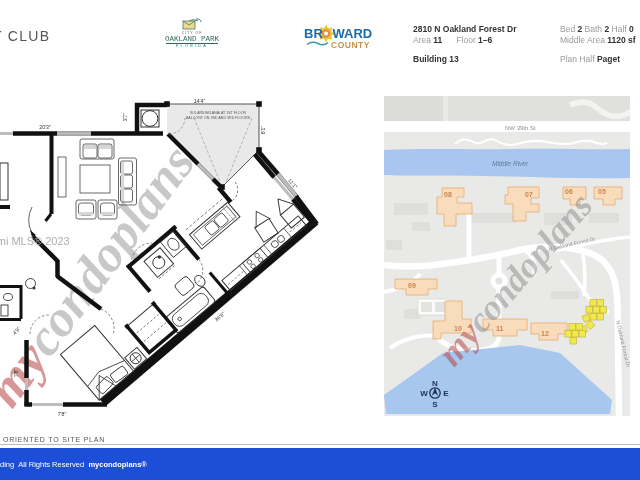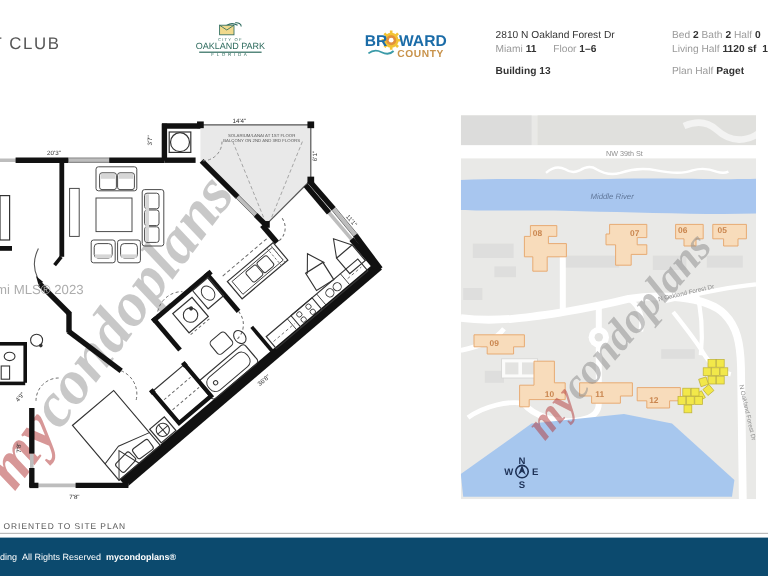--- a/index.html
+++ b/index.html
@@ -13,21 +13,21 @@
 <div class="abs" style="left:-7px;top:28px;font-size:14px;letter-spacing:1.3px;color:#555;">T CLUB</div>
 
 <div class="abs" style="left:163px;top:13px;width:58px;text-align:center;">
 <svg width="58" height="19" viewBox="0 0 58 19" style="display:block;margin:0 auto;">
   <path d="M22 12 q6 -8 13 -4" fill="none" stroke="#2e6b5e" stroke-width="0.9"></path>
   <path d="M33 6 a4 3 0 0 1 5 3" fill="none" stroke="#2e6b5e" stroke-width="0.9"></path>
   <rect x="20" y="8" width="12" height="8" fill="#f0d98c" stroke="#2e6b5e" stroke-width="0.7"></rect>
   <path d="M20 8 l6 4 l6 -4" fill="none" stroke="#2e6b5e" stroke-width="0.7"></path>
 </svg>
 <div style="font-size:3.5px;color:#2e6b5e;letter-spacing:1px;line-height:3px;">CITY OF</div>
-<div style="font-family:Liberation Sans, sans-serif;font-size:7.5px;color:#2e6b5e;line-height:8px;white-space:nowrap;">OAKLAND PARK</div>
+<div style="font-family:Liberation Mono, monospace;font-size:7.5px;color:#2e6b5e;line-height:8px;white-space:nowrap;">OAKLAND PARK</div>
 <div style="border-top:0.5px solid #2e6b5e;margin:0 3px;"></div>
 <div style="font-size:3.8px;color:#2e6b5e;letter-spacing:2.2px;line-height:5px;">FLORIDA</div>
 </div>
 
 <div class="abs" style="left:304px;top:23px;width:70px;">
 <svg width="70" height="28" viewBox="0 0 70 28">
   <g>
     <g transform="translate(22,10.5)">
       <g fill="#f2c335">
         <circle r="6.2"></circle>
@@ -43,28 +43,28 @@
     </g>
     <text x="0" y="15" font-family="Liberation Sans" font-weight="bold" font-size="13" fill="#1b6ca8">BR</text>
     <text x="28.5" y="15" font-family="Liberation Sans" font-weight="bold" font-size="13" fill="#1b6ca8">WARD</text>
     <text x="27" y="24.5" font-family="Liberation Sans" font-weight="bold" font-size="8.5" letter-spacing="0.5" fill="#c8924a">COUNTY</text>
     <path d="M3 21.5 q5 -4 11 -1 q6 3 10 -1" fill="none" stroke="#3a9aa8" stroke-width="1.5"></path>
   </g>
 </svg>
 </div>
 
 <div class="abs" style="left:413px;top:24px;font-size:8.5px;color:#333;">
-  <div style="font-weight:normal;">2810 N Oakland Forest Dr</div>
-  <div style="margin-top:1px;"><span style="color:#9a9a9a;">Miami</span> <b>11</b><span style="margin-left:14px;color:#9a9a9a;">Floor</span> <b>1–6</b></div>
+  <div style="font-weight:bold;">2810 N Oakland Forest Dr</div>
+  <div style="margin-top:1px;"><span style="color:#9a9a9a;">Area</span> <b>11</b><span style="margin-left:14px;color:#9a9a9a;">Floor</span> <b>1–6</b></div>
   <div style="margin-top:9px;font-weight:bold;">Building 13</div>
 </div>
 
 <div class="abs" style="left:560px;top:24px;font-size:8.5px;color:#333;width:200px;">
   <div><span style="color:#9a9a9a;margin-top:14px;">Bed</span> <b>2</b> <span style="color:#9a9a9a;">Bath</span> <b>2</b> <span style="color:#9a9a9a;margin-top:32px;">Half</span> <b>0</b></div>
-  <div style="margin-top:1px;"><span style="color:#9a9a9a;">Living Half</span> <b>1120 sf</b>&nbsp; <b>104 sm</b></div>
+  <div style="margin-top:1px;"><span style="color:#9a9a9a;">Middle Area</span> <b>1120 sf</b>&nbsp; <b>104 sm</b></div>
   <div style="margin-top:9px;"><span style="color:#9a9a9a;">Plan Half</span> <b>Paget</b></div>
 </div>
 
 <div class="abs" id="plan" style="left:0;top:0;width:345px;height:440px;">
 <svg width="345" height="440" viewBox="0 0 345 440">
 <g fill="none" stroke="#111">
 
   <polygon points="167,104 259,104 259,150 222,187 167,133" fill="#e9e9e9" stroke="none"></polygon>
 
   <g opacity="0.62" transform="rotate(-53.3 12 410)" font-family="Liberation Serif" font-style="italic" font-weight="bold" font-size="52" stroke="none">
@@ -408,15 +408,15 @@
 <g opacity="0.5" transform="rotate(-49 70 272)" font-family="Liberation Serif" font-style="italic" font-weight="bold" font-size="36">
 <text x="70" y="272"><tspan fill="#b33a3a">my</tspan><tspan fill="#8a8a8a">condoplans</tspan></text>
 </g>
 </svg>
 </div>
 
 <div class="abs" style="left:3px;top:436px;font-size:7px;letter-spacing:0.8px;color:#555;">ORIENTED TO SITE PLAN</div>
 
 <div class="abs" style="left:0;top:444px;width:640px;border-top:1px solid #bbb;"></div>
 
-<div class="abs" style="left:0;top:448px;width:640px;height:32px;background:#0c4a6e;color:#fff;font-size:7.5px;">
+<div class="abs" style="left:0;top:448px;width:640px;height:32px;background:#1d4ed8;color:#fff;font-size:7.5px;">
   <div class="abs" style="left:0px;top:12px;white-space:nowrap;">ding&nbsp;&nbsp;All Rights Reserved&nbsp;&nbsp;<b>mycondoplans®</b></div>
 </div>
 
 </body></html>

